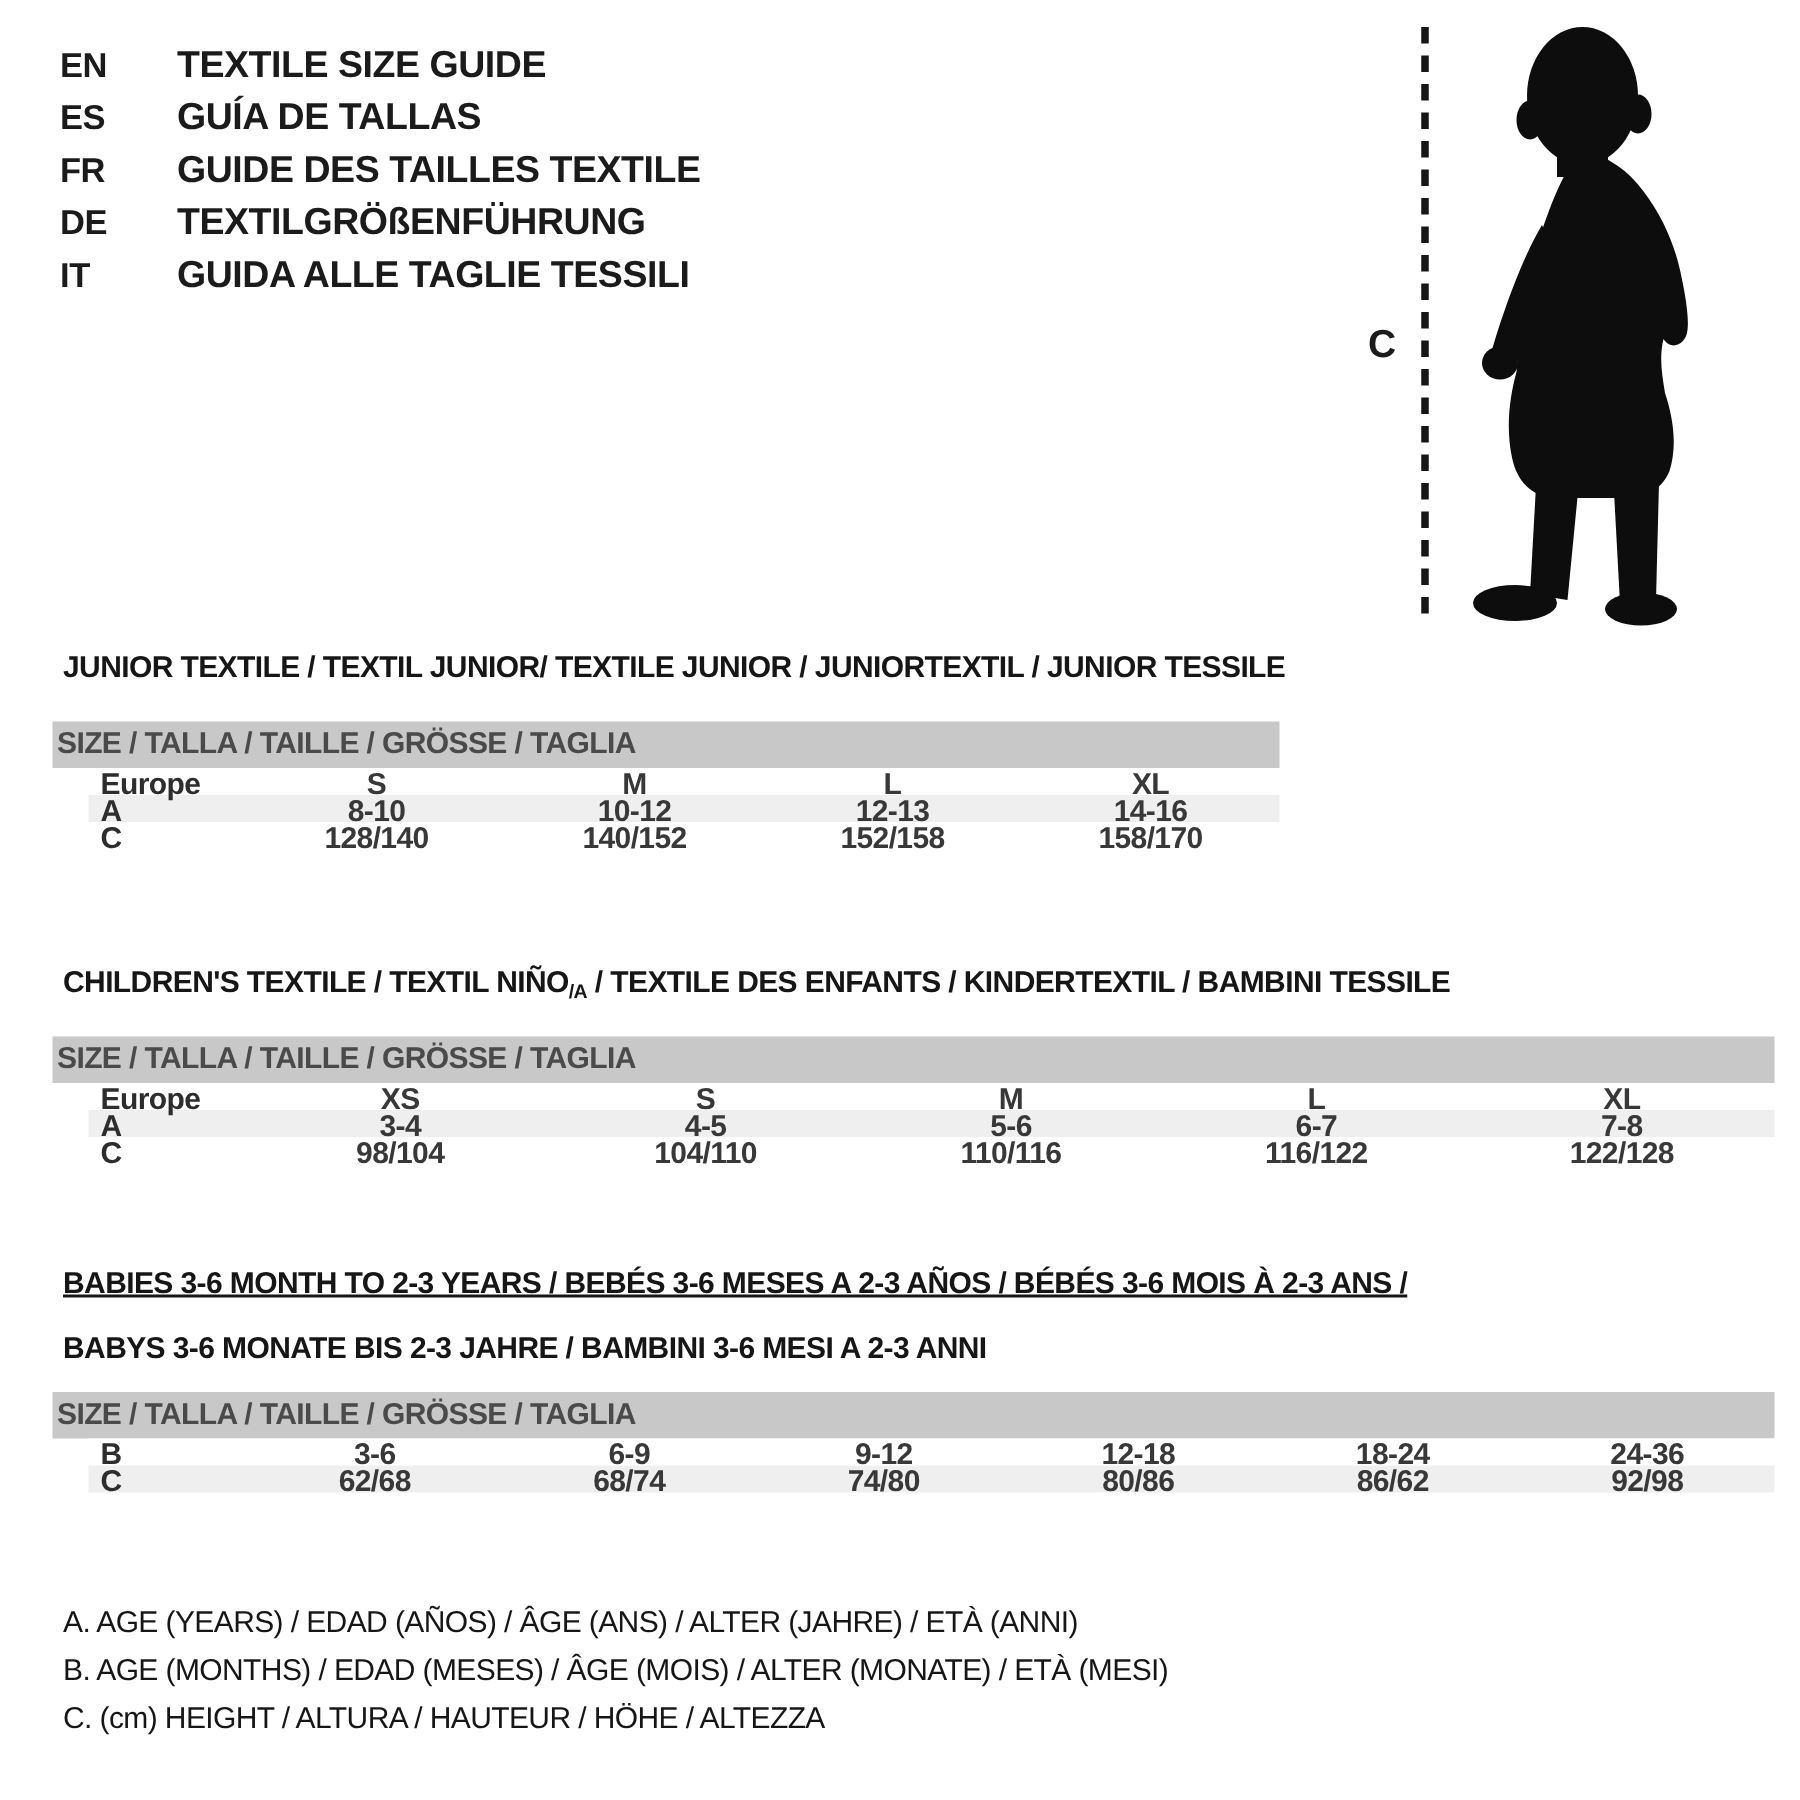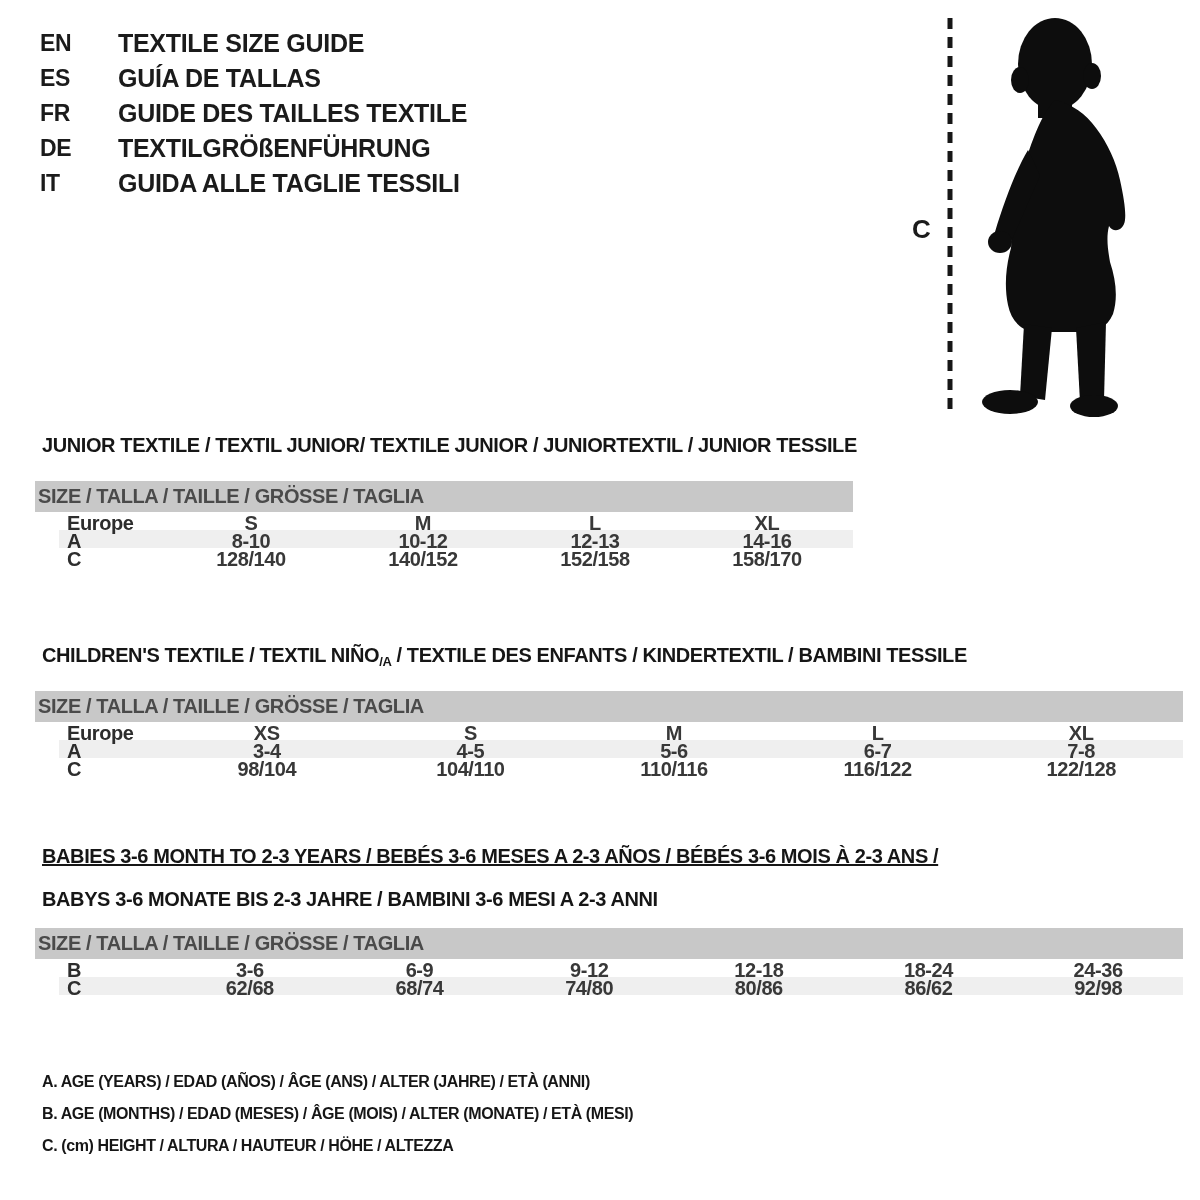--- a/index.html
+++ b/index.html
@@ -32,21 +32,21 @@
   .cell.label{text-align:left;padding-left:8px;color:#2d2d2d;}
   .cols-4{grid-template-columns:106px repeat(4,1fr);}
   .cols-5{grid-template-columns:106px repeat(5,1fr);}
   .cols-6{grid-template-columns:106px repeat(6,1fr);}
   .t-junior{top:481px;width:818px;}
   .t-children{top:691px;width:1148px;}
   .t-babies{top:928px;width:1148px;}
   
   .legend{position:absolute;left:42px;top:1066px;}
   .legend-line{
-    height:32px;display:flex;align-items:center;font-size:16px;font-weight:700;
+    height:32px;display:flex;align-items:center;font-size:20px;font-weight:400;
     letter-spacing:-0.4px;white-space:nowrap;color:#161616;
   }
 </style>
 </head>
 <body>
 
 <div id="canvas">
 
   <div class="lang-block">
     <div class="lang-row">

